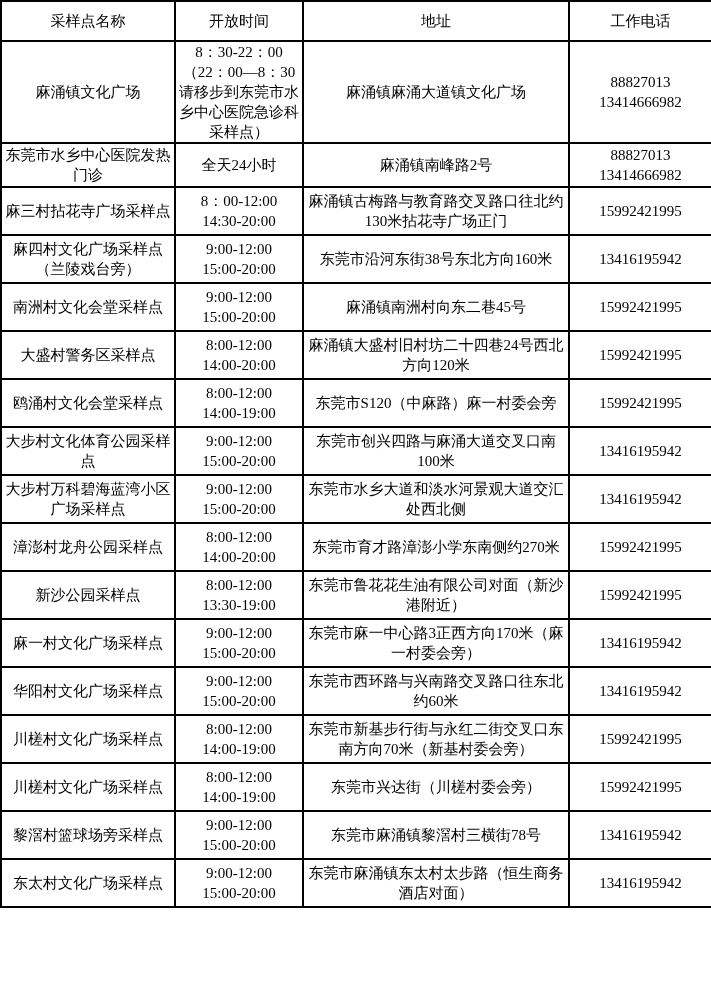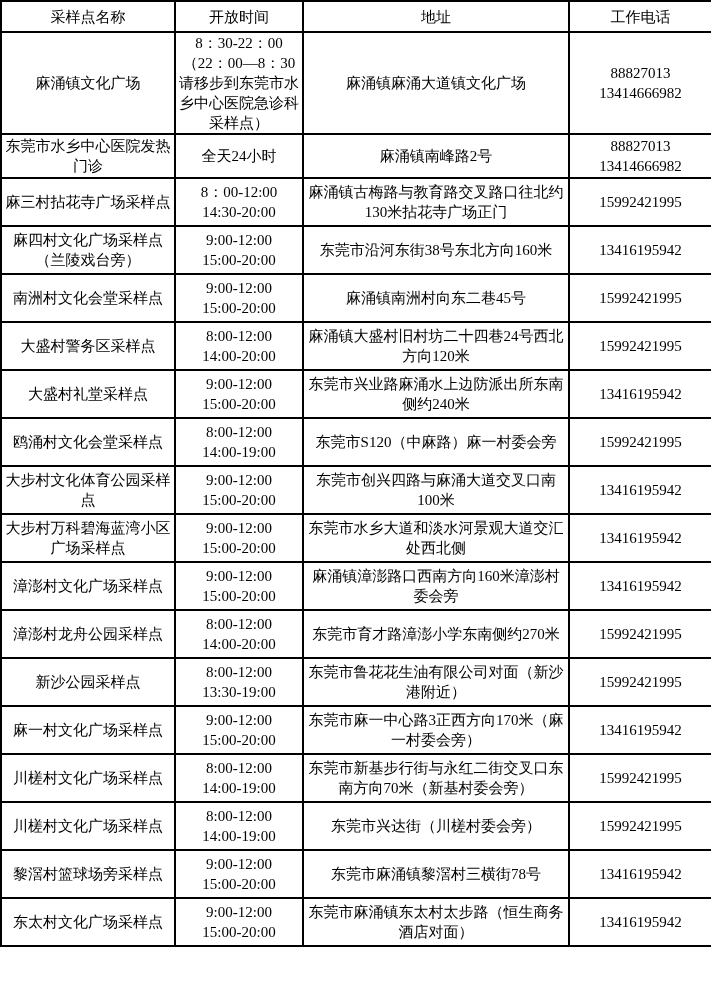--- a/index.html
+++ b/index.html
@@ -19,21 +19,21 @@
     border: 2px solid #000000;
     text-align: center;
     vertical-align: middle;
     font-size: 15px;
     line-height: 20px;
     font-weight: normal;
     white-space: pre-line;
     padding: 0 1px;
     overflow: hidden;
   }
-  tr.h-head  { height: 31px; }
+  tr.h-head  { height: 40px; }
   tr.h-tall  { height: 100px; }
   tr.h-med   { height: 44px; margin-top: 12px; }
   tr.h-std   { height: 48px; }
   col.c-name  { width: 174px; }
   col.c-time  { width: 128px; }
   col.c-addr  { width: 266px; }
   col.c-phone { width: 143px; }
 </style>
 </head>
 <body>
@@ -91,27 +91,20 @@
       <td>15992421995</td>
     </tr>
     <tr class="h-std">
       <td>大盛村警务区采样点</td>
       <td>8:00-12:00
 14:00-20:00</td>
       <td>麻涌镇大盛村旧村坊二十四巷24号西北方向120米</td>
       <td>15992421995</td>
     </tr>
     <tr class="h-std">
-      <td>大盛村礼堂采样点</td>
-      <td>9:00-12:00
-15:00-20:00</td>
-      <td>东莞市兴业路麻涌水上边防派出所东南侧约240米</td>
-      <td>13416195942</td>
-    </tr>
-    <tr class="h-std">
       <td>鸥涌村文化会堂采样点</td>
       <td>8:00-12:00
 14:00-19:00</td>
       <td>东莞市S120（中麻路）麻一村委会旁</td>
       <td>15992421995</td>
     </tr>
     <tr class="h-std">
       <td>大步村文化体育公园采样点</td>
       <td>9:00-12:00
 15:00-20:00</td>
@@ -119,45 +112,45 @@
       <td>13416195942</td>
     </tr>
     <tr class="h-std">
       <td>大步村万科碧海蓝湾小区广场采样点</td>
       <td>9:00-12:00
 15:00-20:00</td>
       <td>东莞市水乡大道和淡水河景观大道交汇处西北侧</td>
       <td>13416195942</td>
     </tr>
     <tr class="h-std">
-      <td>漳澎村文化广场采样点</td>
-      <td>9:00-12:00
-15:00-20:00</td>
-      <td>麻涌镇漳澎路口西南方向160米漳澎村委会旁</td>
-      <td>13416195942</td>
-    </tr>
-    <tr class="h-std">
       <td>漳澎村龙舟公园采样点</td>
       <td>8:00-12:00
 14:00-20:00</td>
       <td>东莞市育才路漳澎小学东南侧约270米</td>
       <td>15992421995</td>
     </tr>
     <tr class="h-std">
       <td>新沙公园采样点</td>
       <td>8:00-12:00
 13:30-19:00</td>
       <td>东莞市鲁花花生油有限公司对面（新沙港附近）</td>
       <td>15992421995</td>
     </tr>
     <tr class="h-std">
       <td>麻一村文化广场采样点</td>
       <td>9:00-12:00
 15:00-20:00</td>
       <td>东莞市麻一中心路3正西方向170米（麻一村委会旁）</td>
+      <td>13416195942</td>
+    </tr>
+    <tr class="h-std">
+      <td>华阳村文化广场采样点</td>
+      <td>9:00-12:00
+15:00-20:00</td>
+      <td>东莞市西环路与兴南路交叉路口往东北约60米</td>
       <td>13416195942</td>
     </tr>
     <tr class="h-std">
       <td>川槎村文化广场采样点</td>
       <td>8:00-12:00
 14:00-19:00</td>
       <td>东莞市新基步行街与永红二街交叉口东南方向70米（新基村委会旁）</td>
       <td>15992421995</td>
     </tr>
     <tr class="h-std">

